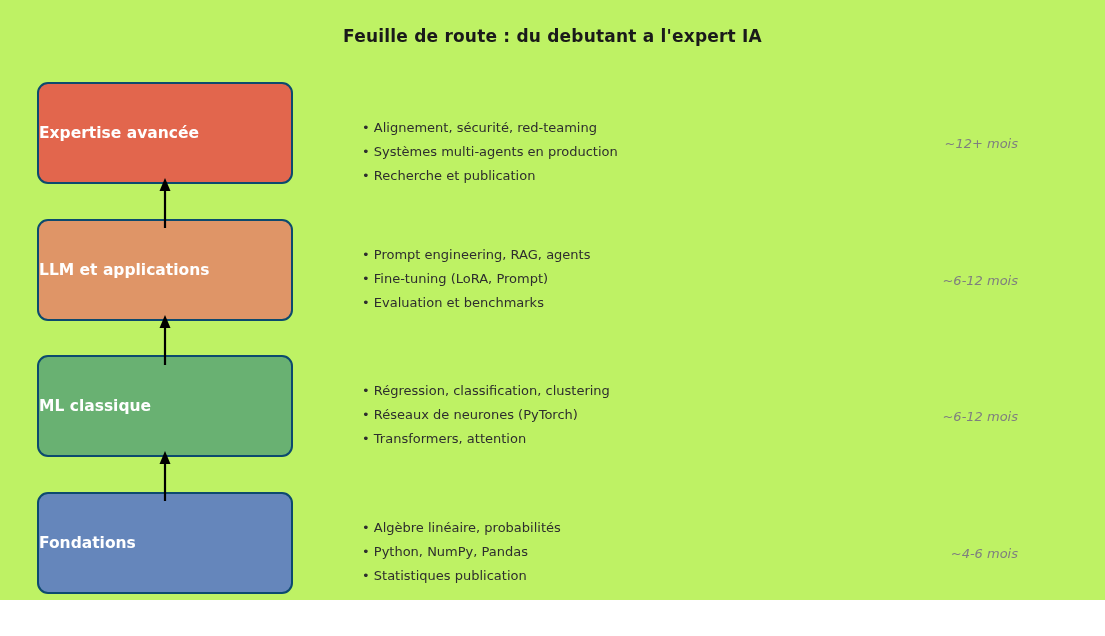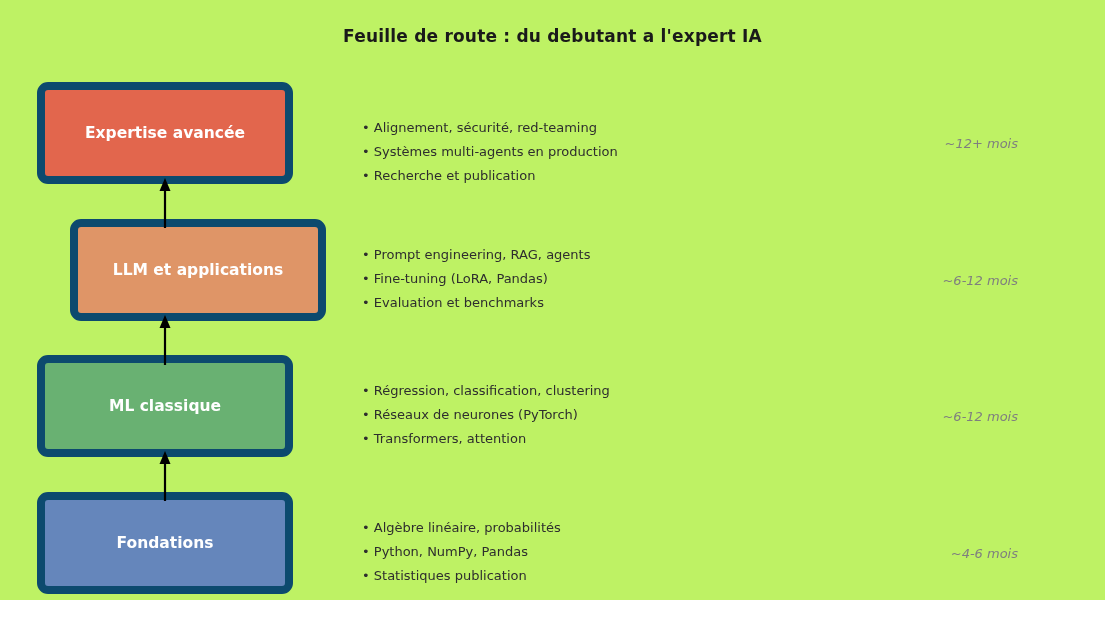--- a/index.html
+++ b/index.html
@@ -26,25 +26,24 @@
     font-weight: bold;
     color: #1a1a1a;
     letter-spacing: 0.2px;
   }
   .level-box {
     position: absolute;
     left: 37px;
     width: 256px;
     height: 102px;
     box-sizing: border-box;
-    border: 8px solid #0c4a6e;
+    border: 2px solid #0c4a6e;
     border-radius: 11px;
     display: flex;
     align-items: center;
-    justify-content: center;
   }
   .level-box .label {
     color: #ffffff;
     font-weight: bold;
     font-size: 15.5px;
     text-align: center;
   }
   .bullets {
     position: absolute;
     left: 362px;
@@ -66,21 +65,21 @@
     margin-top: 12px;
   }
   .arrow {
     position: absolute;
     left: 158px;
     width: 14px;
     height: 50px;
   }
   
   .row-0 .level-box { top: 82px; }  .row-0 .bullets { top: 116px; }  .row-0 .duration { top: 122px; }
-  .row-1 .level-box { top: 219px; margin-left: 33px; } .row-1 .bullets { top: 243px; }  .row-1 .duration { top: 259px; }
+  .row-1 .level-box { top: 219px; } .row-1 .bullets { top: 243px; }  .row-1 .duration { top: 259px; }
   .row-2 .level-box { top: 355px; } .row-2 .bullets { top: 379px; }  .row-2 .duration { top: 395px; }
   .row-3 .level-box { top: 492px; } .row-3 .bullets { top: 516px; }  .row-3 .duration { top: 532px; }
   .arrow-0 { top: 178px; }
   .arrow-1 { top: 315px; }
   .arrow-2 { top: 451px; }
 </style>
 </head>
 <body>
 
 <div class="canvas">
@@ -98,21 +97,21 @@
     </div>
     <div class="duration">~12+ mois</div>
   </div>
 
   <div class="row-1">
     <div class="level-box" style="background-color: rgb(223, 149, 103);">
       <span class="label">LLM et applications</span>
     </div>
     <div class="bullets">
       <div>• Prompt engineering, RAG, agents</div>
-      <div>• Fine-tuning (LoRA, Pandas)</div>
+      <div>• Fine-tuning (LoRA, Prompt)</div>
       <div>• Evaluation et benchmarks</div>
     </div>
     <div class="duration">~6-12 mois</div>
   </div>
 
   <div class="row-2">
     <div class="level-box" style="background-color: rgb(105, 177, 114);">
       <span class="label">ML classique</span>
     </div>
     <div class="bullets">

